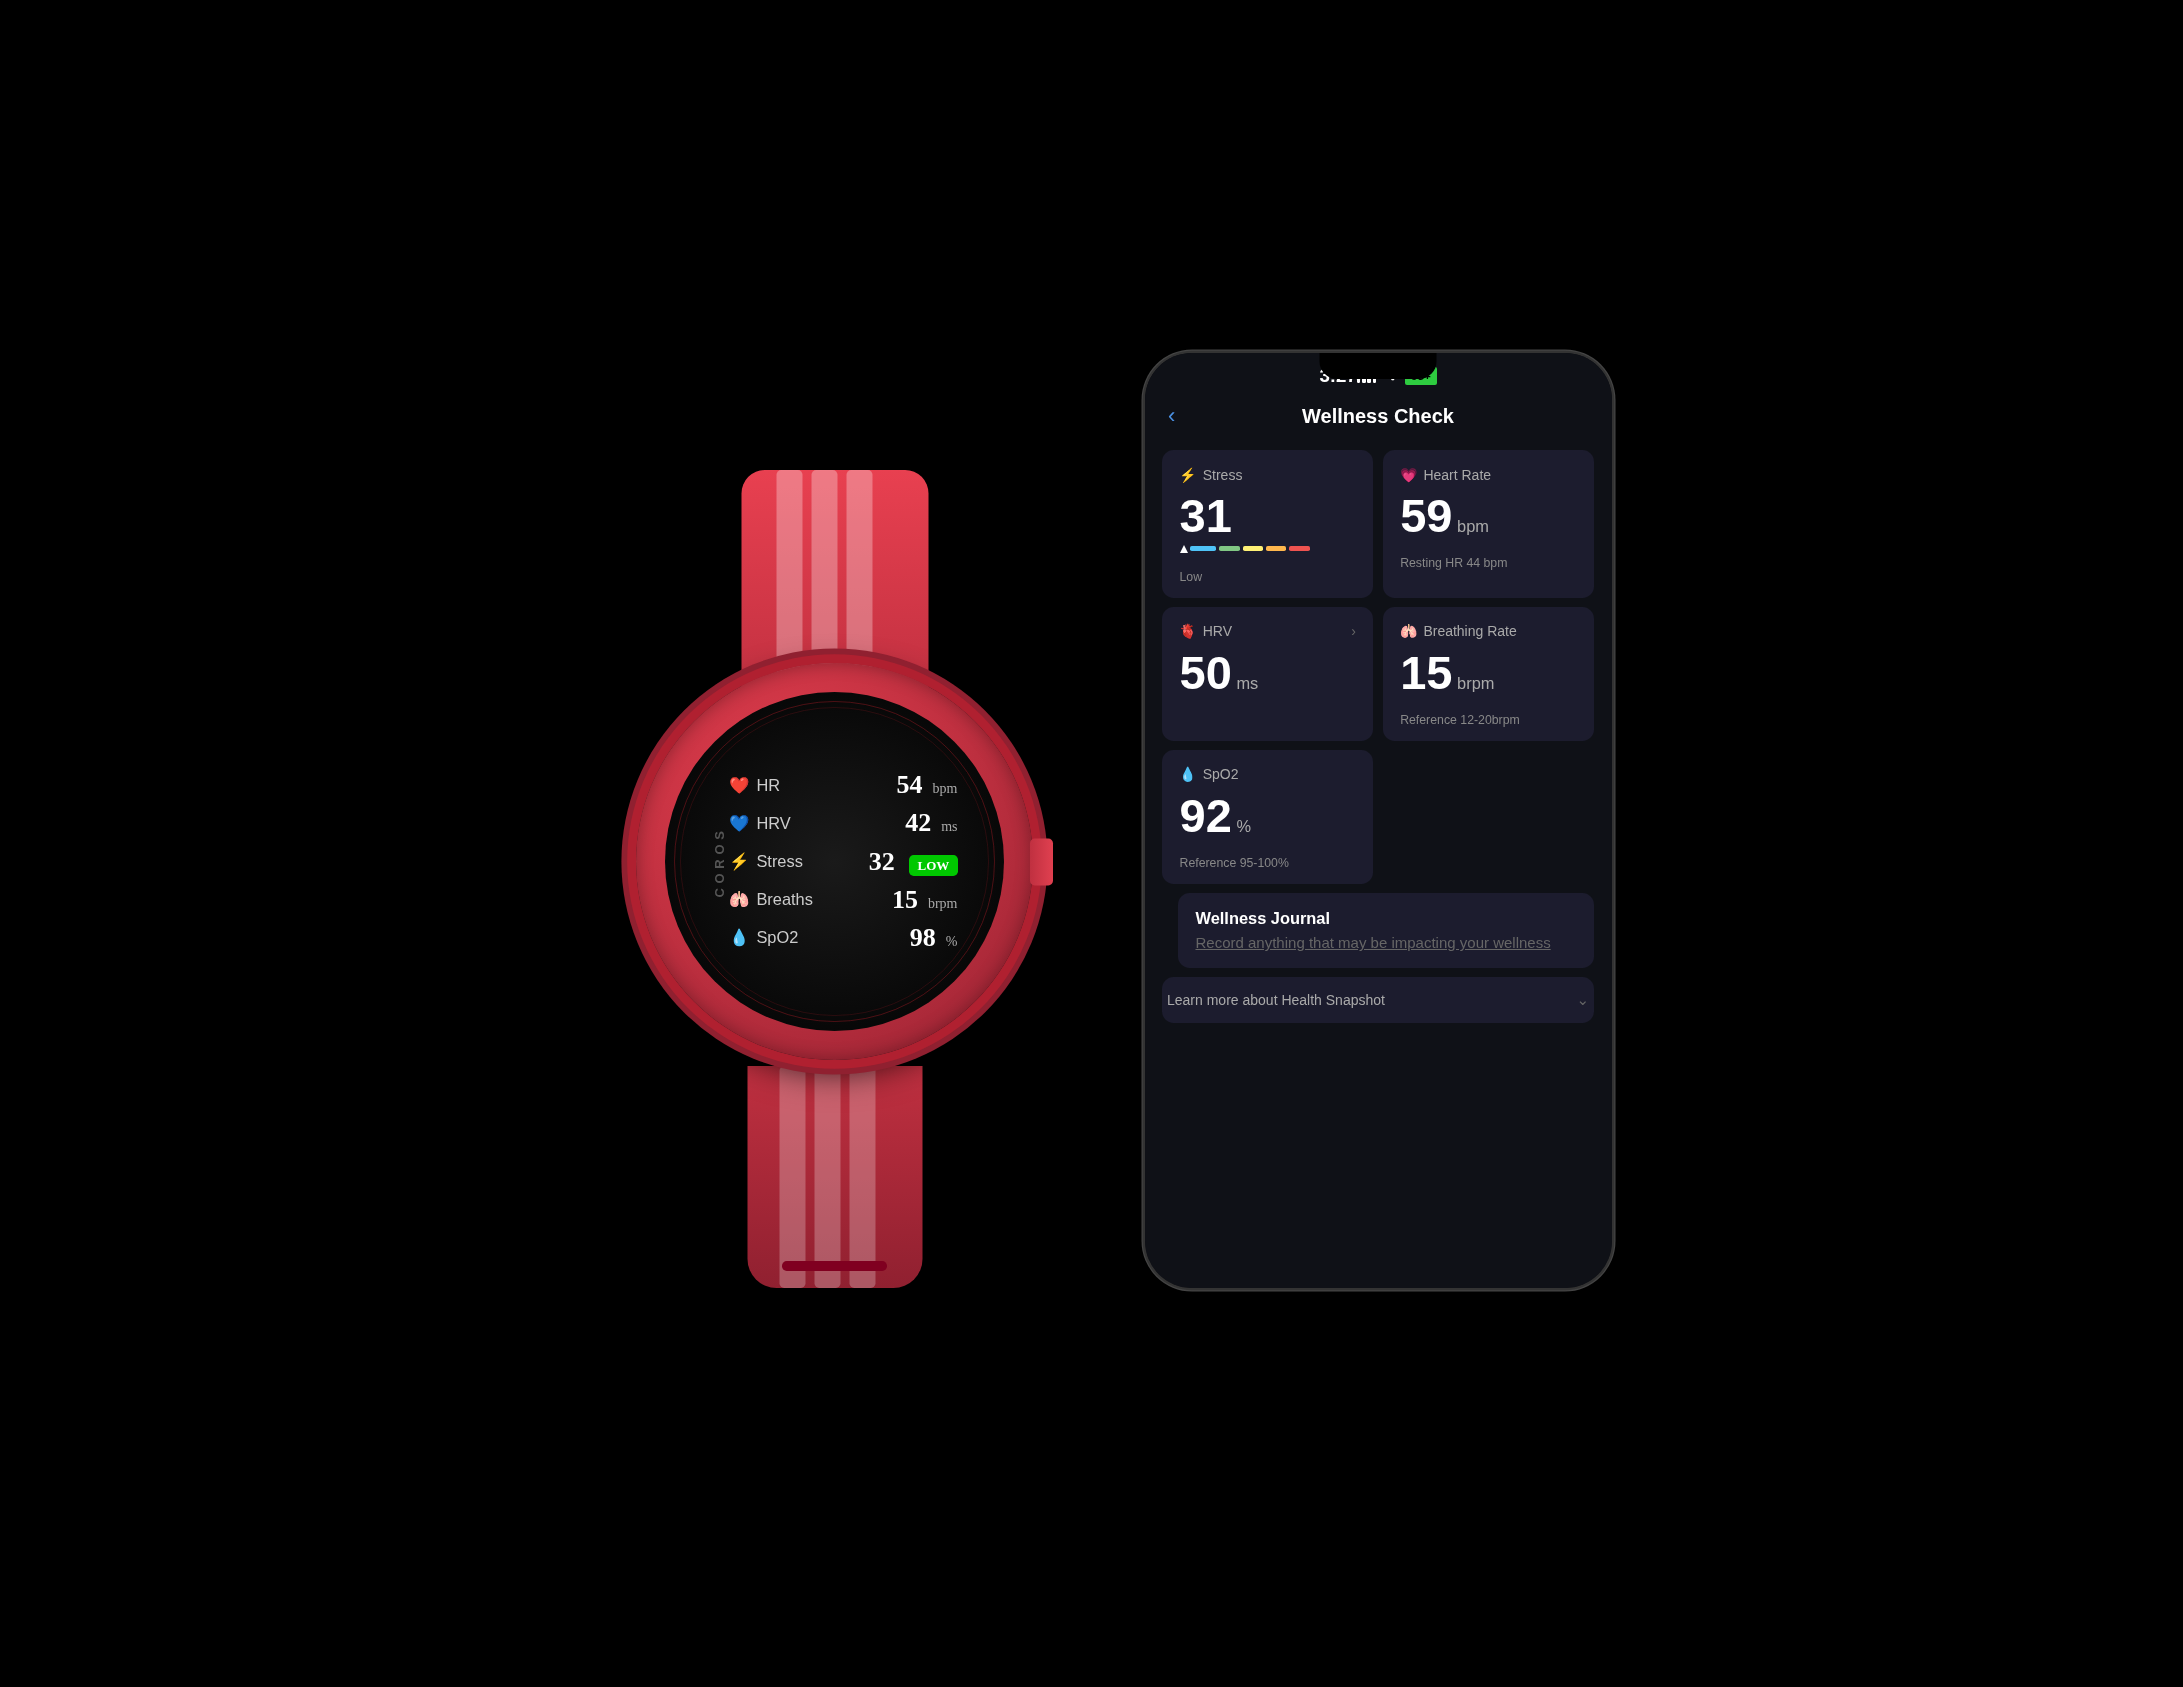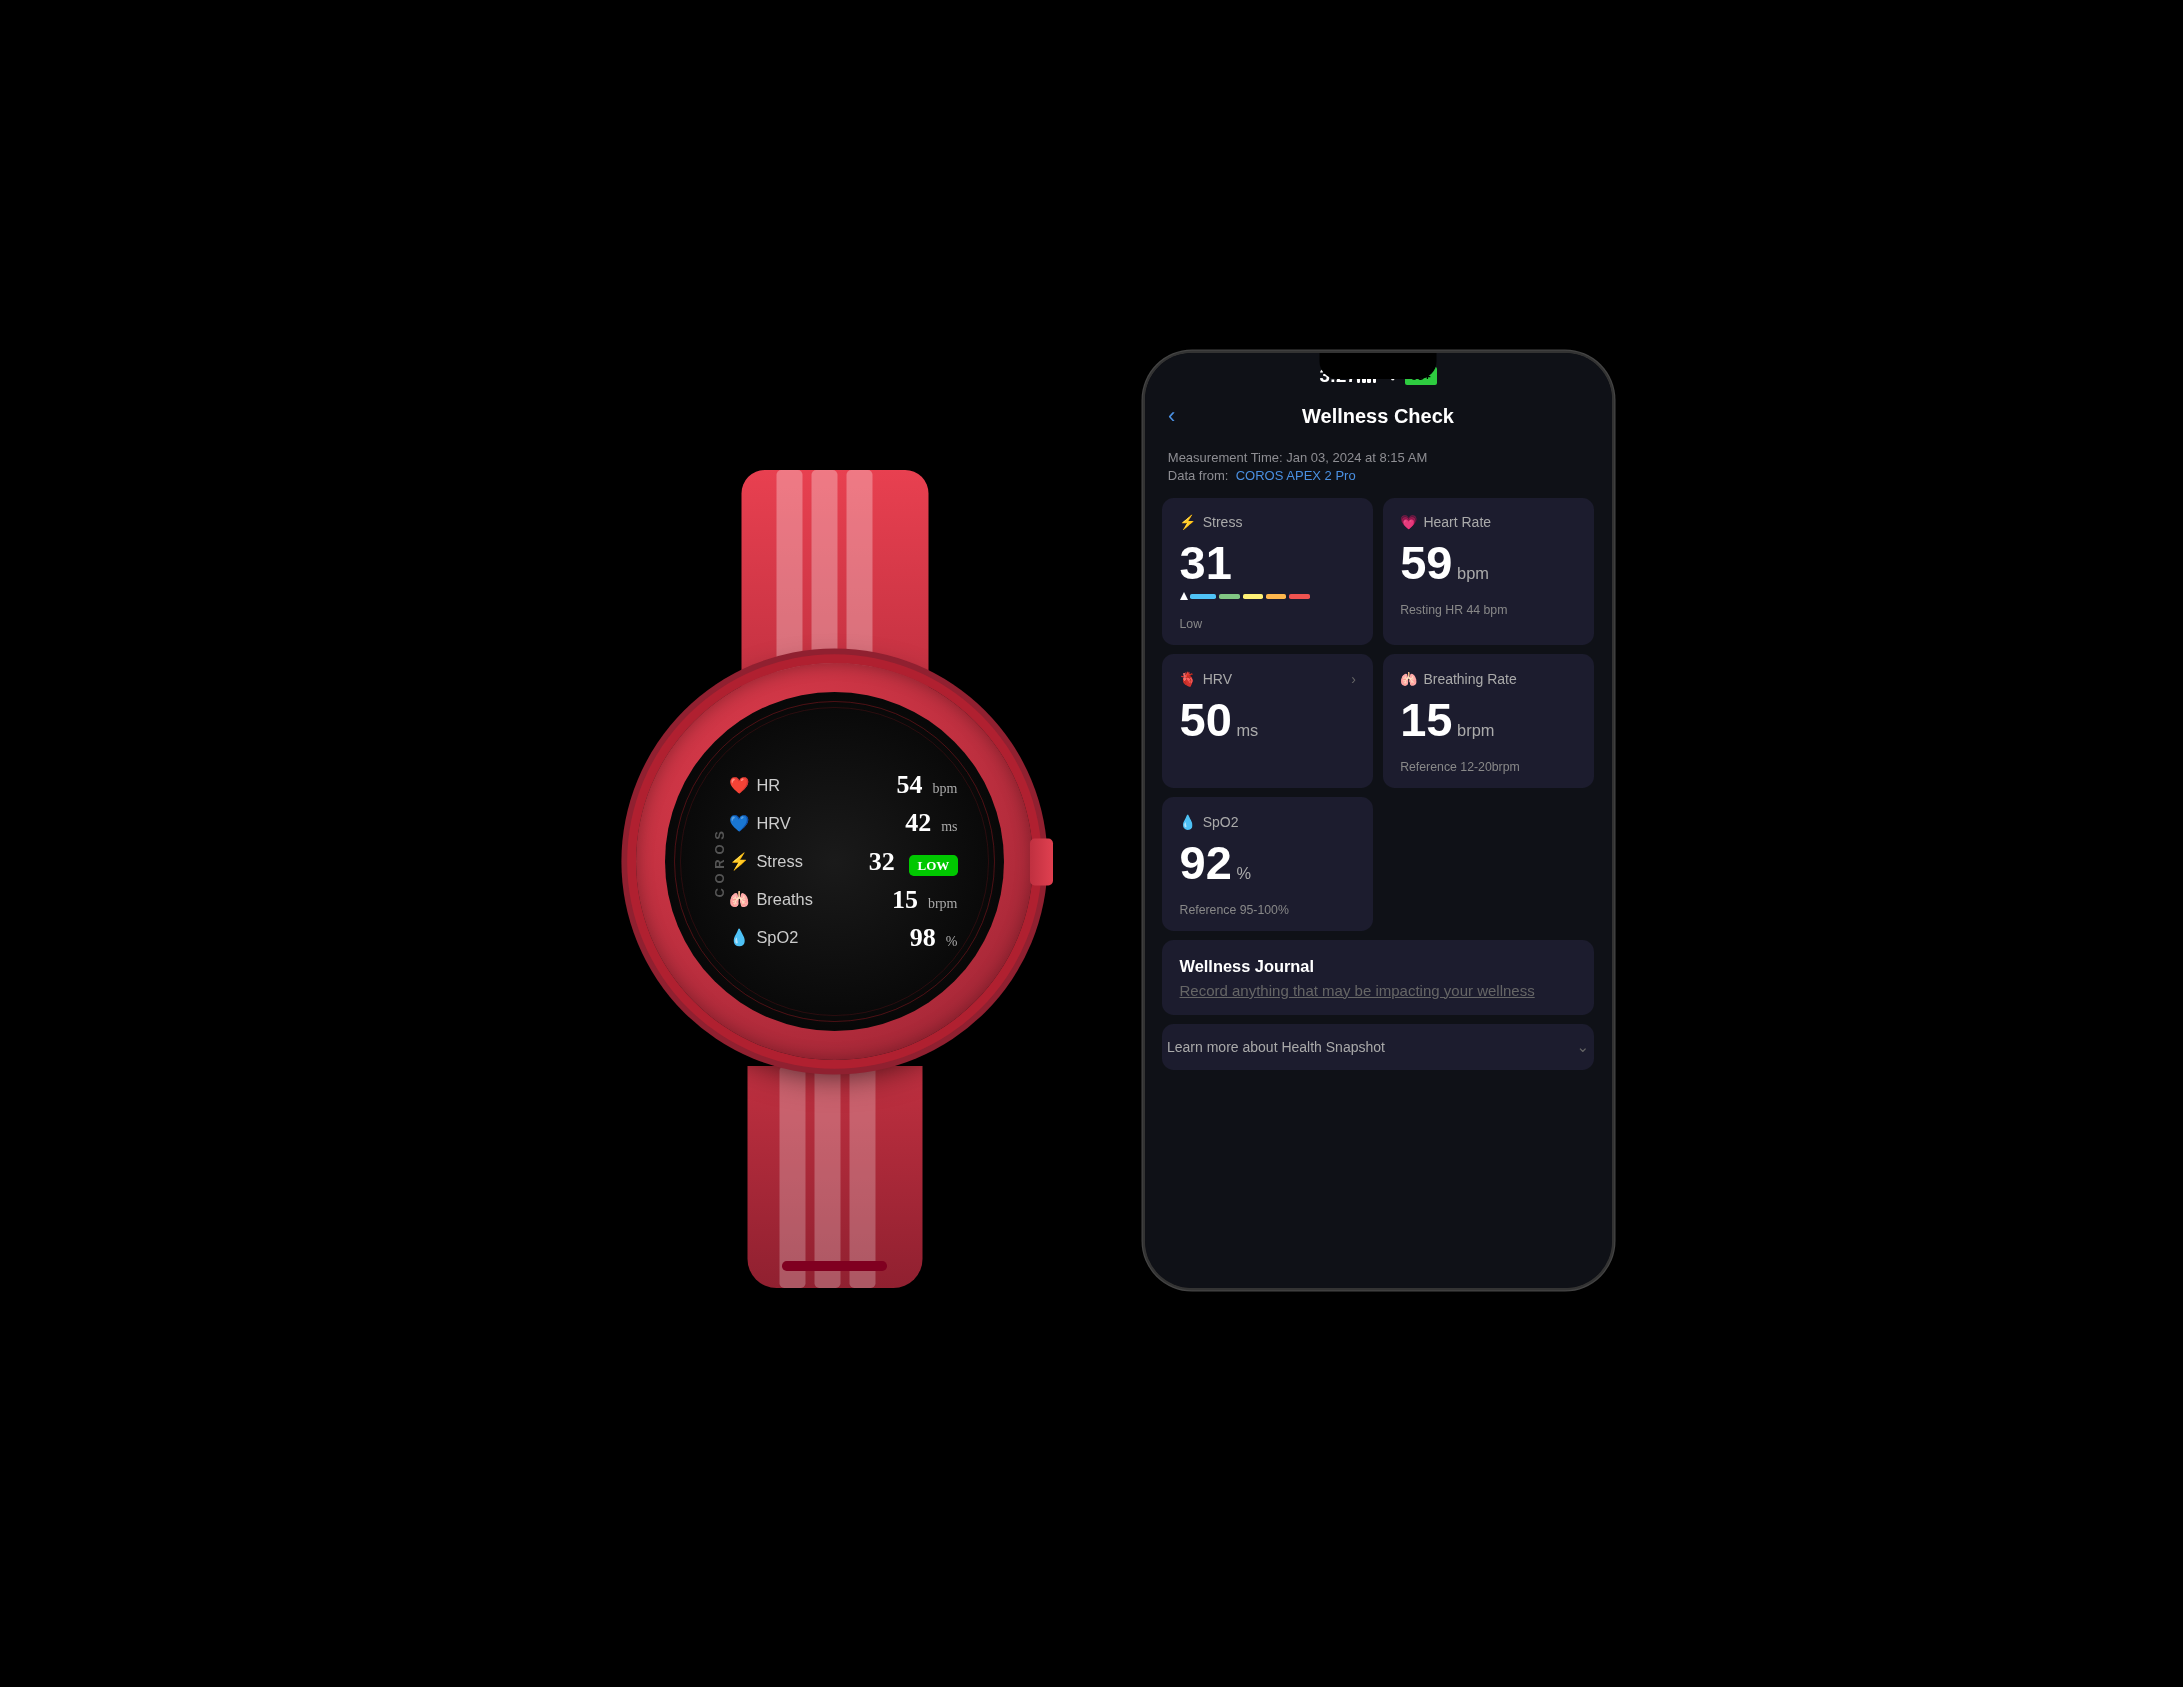--- a/index.html
+++ b/index.html
@@ -368,20 +368,21 @@
     }
 
     .spo2-card {
       grid-column: 1;
     }
 
     .wellness-journal {
       background: #1c1c2e;
       border-radius: 11.7px;
       padding: 16.4px 17.5px;
+      margin-left: 16px;
     }
 
     .journal-title {
       font-size: 16.4px;
       font-weight: 600;
       color: #fff;
       margin-bottom: 5.8px;
     }
 
     .journal-desc {
@@ -520,26 +521,20 @@
           </div>
         </div>
 
         <div class="app-header">
           <span class="back-btn">‹</span>
           <span class="app-title">Wellness Check</span>
         </div>
 
         <div class="app-content">
 
-          <div class="measurement-info">
-            <div class="measurement-time">Measurement Time: Jan 03, 2024 at 8:15 AM</div>
-            <div class="measurement-device">
-              Data from: &nbsp;<span class="device-name">COROS APEX 2 Pro</span>
-            </div>
-          </div>
 
           <div class="metrics-grid">
 
             <div class="metric-card">
               <div class="metric-card-header">
                 <div class="metric-card-title">
                   <span class="metric-card-icon" style="color:#f5a623;">⚡</span>
                   <span>Stress</span>
                 </div>
               </div>

